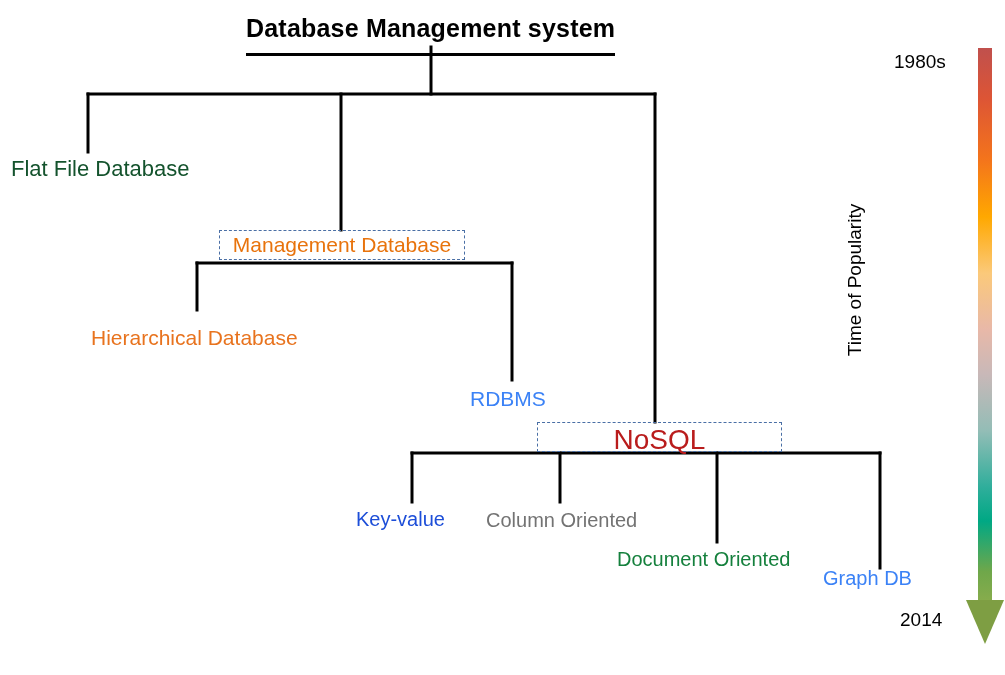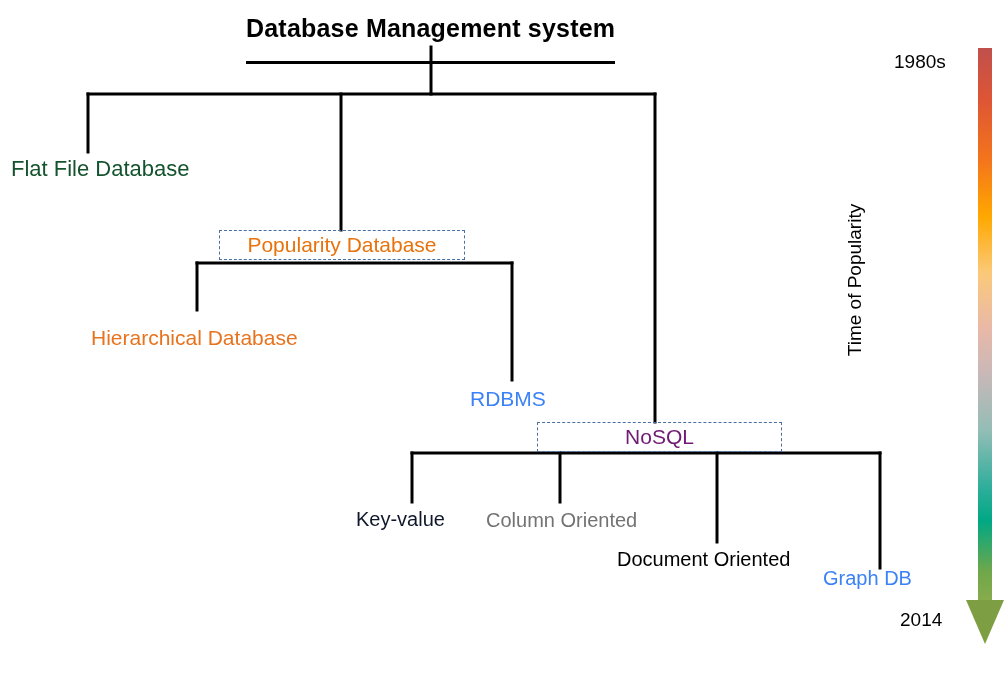--- a/index.html
+++ b/index.html
@@ -30,21 +30,21 @@
     line-height: 1;
   }
   
   #title {
     left: 246px;
     top: 16px;
     font-size: 25px;
     font-weight: bold;
     color: #000000;
     border-bottom: 3px solid #000000;
-    padding-bottom: 20px;
+    padding-bottom: 12px;
     letter-spacing: 0.2px;
   }
   
   #flat-file {
     left: 11px;
     top: 158px;
     font-size: 22px;
     color: #14532d;
   }
   
@@ -73,40 +73,40 @@
     left: 470px;
     top: 388px;
     font-size: 21px;
     color: #3b82f6;
   }
   #nosql {
     left: 537px;
     top: 422px;
     width: 245px;
     height: 30px;
-    font-size: 21px;
-    color: #701a75;
+    font-size: 28px;
+    color: #b91c1c;
   }
   #key-value {
     left: 356px;
     top: 509px;
     font-size: 20px;
-    color: #0f172a;
+    color: #1d4ed8;
   }
   #column-oriented {
     left: 486px;
     top: 510px;
     font-size: 20px;
     color: #737373;
   }
   #document-oriented {
     left: 617px;
     top: 549px;
     font-size: 20px;
-    color: #000000;
+    color: #15803d;
   }
   #graph-db {
     left: 823px;
     top: 568px;
     font-size: 20px;
     color: #3b82f6;
   }
   
   #year-top {
     position: absolute;
@@ -186,21 +186,21 @@
       </linearGradient>
     </defs>
     <rect x="978" y="48" width="14" height="563" fill="url(#timegrad)"></rect>
     <polygon points="966,600 1004,600 985,644" fill="#7E9E43"></polygon>
   </svg>
 
   <div class="node-label" id="title">Database Management system</div>
 
   <div class="node-label" id="flat-file">Flat File Database</div>
 
-  <div class="node-label boxed" id="relational">Popularity Database</div>
+  <div class="node-label boxed" id="relational">Management Database</div>
 
   <div class="node-label" id="hierarchical">Hierarchical Database</div>
 
   <div class="node-label" id="rdbms">RDBMS</div>
 
   <div class="node-label boxed" id="nosql">NoSQL</div>
 
   <div class="node-label" id="key-value">Key-value</div>
 
   <div class="node-label" id="column-oriented">Column Oriented</div>

